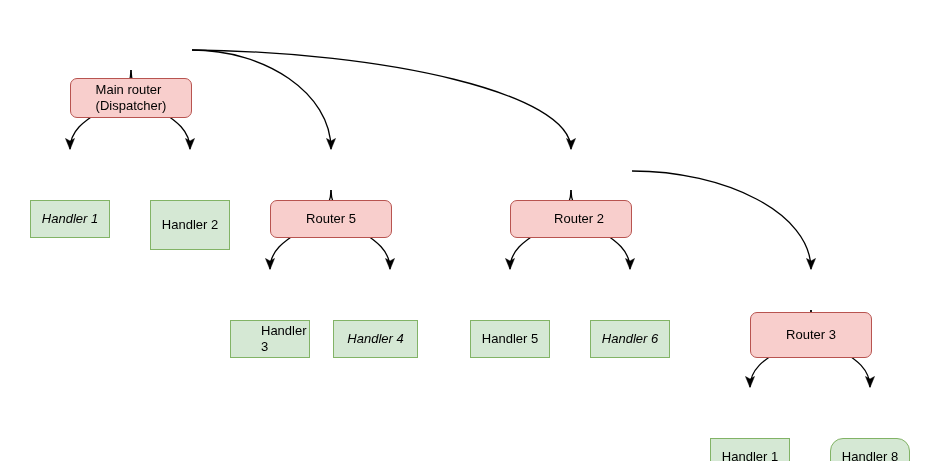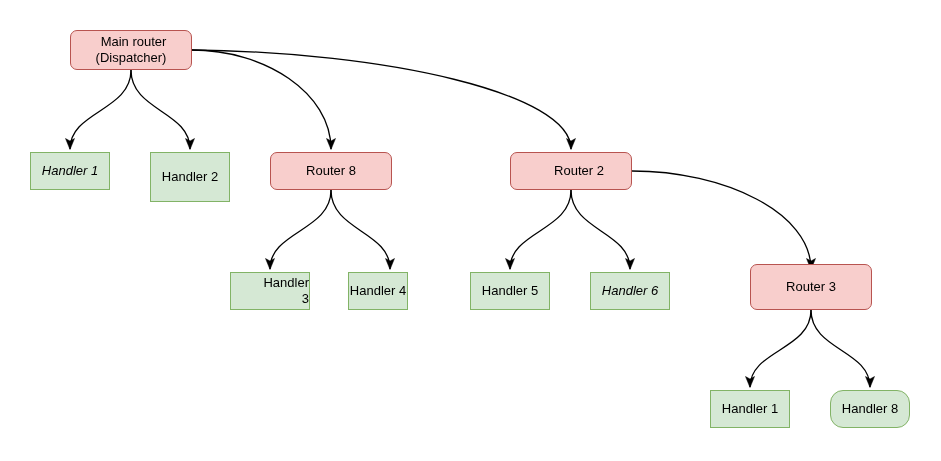--- a/index.html
+++ b/index.html
@@ -25,25 +25,26 @@
   .edges path.edge {
     fill: none;
     stroke: var(--edge, #000000);
     stroke-width: 1.3;
   }
   .node {
     position: absolute;
     display: flex;
     align-items: center;
     justify-content: center;
-    text-align: right;
+    text-align: left;
     box-sizing: border-box;
     font-size: 13px;
     line-height: 16px;
     color: var(--text, #000000);
+    margin-top: 48px;
   }
   .node.router {
     background: var(--router-fill, #f8cecc);
     border: 1.3px solid var(--router-border, #b85450);
     border-radius: 7px;
   }
   .node.handler {
     background: var(--handler-fill, #d5e8d4);
     border: 1.3px solid var(--handler-border, #82b366);
   }
@@ -81,32 +82,32 @@
 
   <div class="node handler" style="left:30px; top:152px; width:80px; height:38px;font-style:italic;">
     <span>Handler 1</span>
   </div>
 
   <div class="node handler" style="left:150px; top:152px; width:80px; height:50px;">
     <span>Handler 2</span>
   </div>
 
   <div class="node router" style="left:270px; top:152px; width:122px; height:38px;">
-    <span>Router 8</span>
+    <span>Router 5</span>
   </div>
 
   <div class="node router" style="left:510px; top:152px; width:122px; height:38px;padding-left:16px;">
     <span>Router 2</span>
   </div>
 
   <div class="node handler" style="left:230px; top:272px; width:80px; height:38px;padding-left:30px;">
     <span>Handler 3</span>
   </div>
 
-  <div class="node handler" style="left:348px; top:272px; width:60px; height:38px;">
+  <div class="node handler" style="left:333px; top:272px; width:85px; height:38px;font-style:italic;">
     <span>Handler 4</span>
   </div>
 
   <div class="node handler" style="left:470px; top:272px; width:80px; height:38px;">
     <span>Handler 5</span>
   </div>
 
   <div class="node handler" style="left:590px; top:272px; width:80px; height:38px;font-style:italic;">
     <span>Handler 6</span>
   </div>

